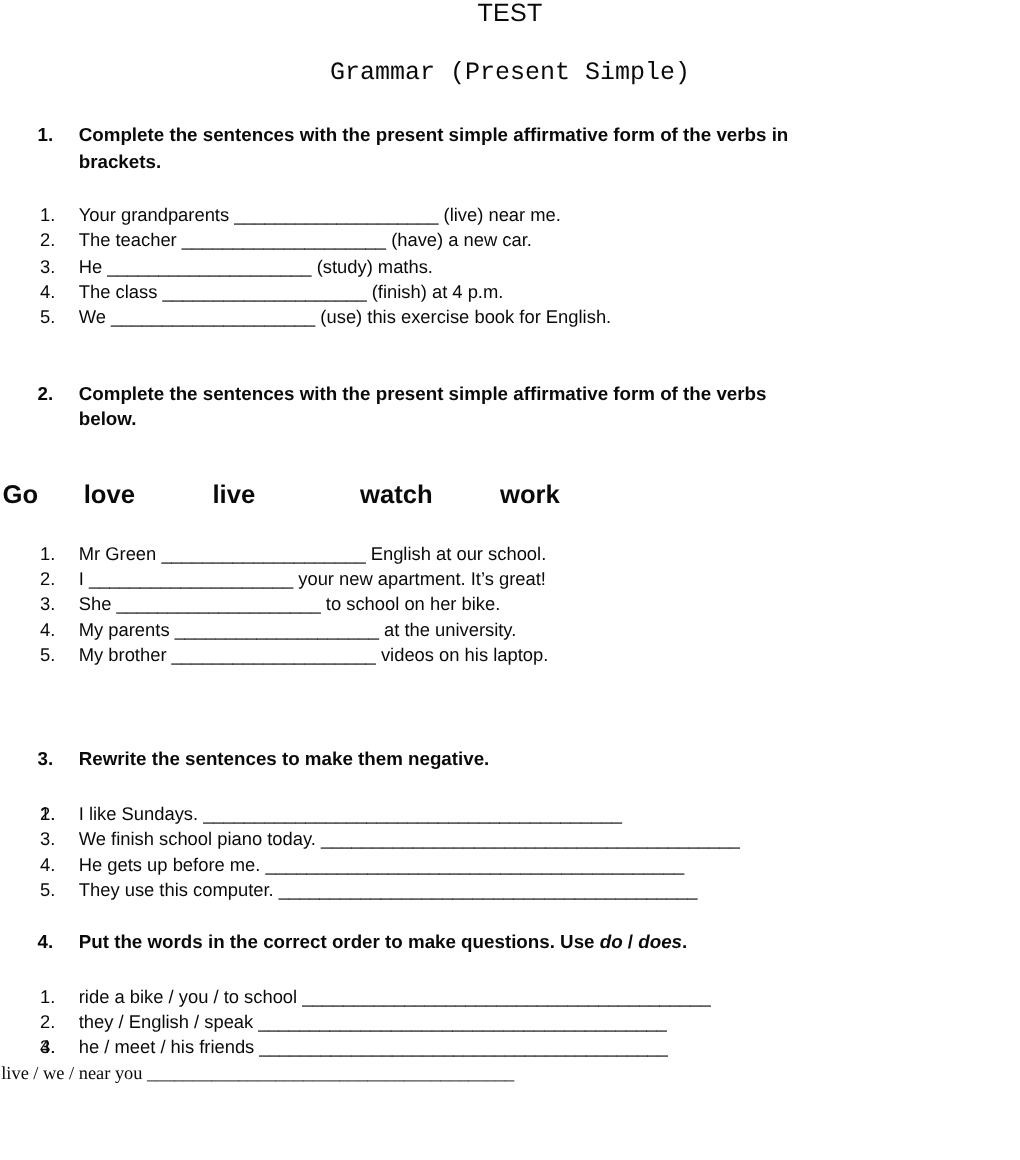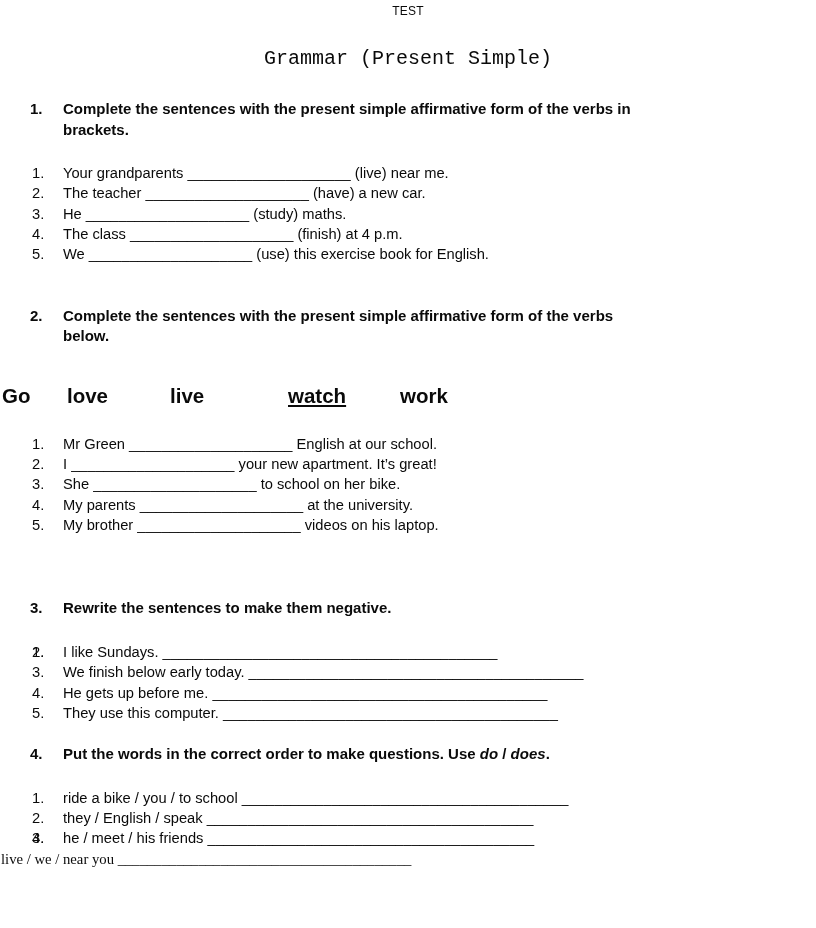--- a/index.html
+++ b/index.html
@@ -7,21 +7,21 @@
     position:relative;
     width:816px; height:928px;
     background:#ffffff;
     color:#0a0a0a;
     font-family:"Liberation Sans","DejaVu Sans",sans-serif;
     font-size:14.7px; line-height:20.3px;
     overflow:hidden;
   }
   .doc-title {
     text-align:center;
-    font-size:12px; line-height:17px;
+    font-size:20px; line-height:17px;
     padding-top:3px;
     letter-spacing:0.2px;
   }
   .doc-subtitle {
     text-align:center;
     font-size:20px; line-height:26px;
     margin-top:26px;
     font-family:Liberation Mono, monospace;
   }
   .sec-head {
@@ -35,21 +35,21 @@
   .items { }
   .item { position:relative; padding-left:63px; white-space:nowrap; }
   .item .num { position:absolute; left:32px; top:0; }
   .wordbank {
     position:relative; height:26px;
     font-weight:700; font-size:20.5px; line-height:26px;
     margin-top:23px;
   }
   .wordbank span { position:absolute; top:13px; }
   .wb0 { left:2px; } .wb1 { left:67px; } .wb2 { left:170px; }
-  .wb3 { left:288px;text-decoration:underline; } .wb4 { left:400px; }
+  .wb3 { left:288px; } .wb4 { left:400px; }
   .it { font-style:italic; }
   .overflow-line { padding-left:1px; white-space:nowrap;font-family:Liberation Serif, serif; }
   .mt-h1 { margin-top:27px; }
   .mt-l1 { margin-top:23px; }
   .mt-h2 { margin-top:41px; }
   .mt-l2 { margin-top:38px; }
   .mt-h3 { margin-top:63px; }
   .mt-l3 { margin-top:23px; }
   .mt-h4 { margin-top:21px; }
   .mt-l4 { margin-top:23px; }
@@ -136,21 +136,21 @@
   <div class="items mt-l3">
     <div class="item">
       <span class="num">1.</span>
     </div>
     <div class="item">
       <span class="num">2.</span>
       <span class="txt">I like Sundays. _________________________________________</span>
     </div>
     <div class="item">
       <span class="num">3.</span>
-      <span class="txt">We finish below early today. _________________________________________</span>
+      <span class="txt">We finish school piano today. _________________________________________</span>
     </div>
     <div class="item">
       <span class="num">4.</span>
       <span class="txt">He gets up before me. _________________________________________</span>
     </div>
     <div class="item">
       <span class="num">5.</span>
       <span class="txt">They use this computer. _________________________________________</span>
     </div>
   </div>

